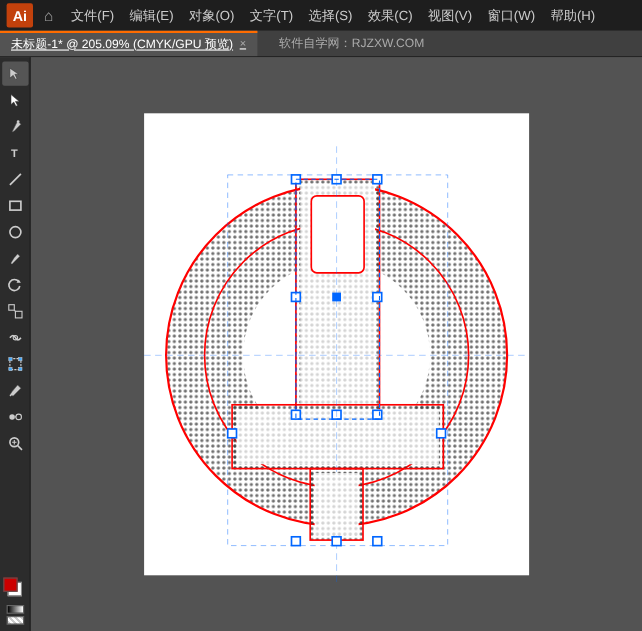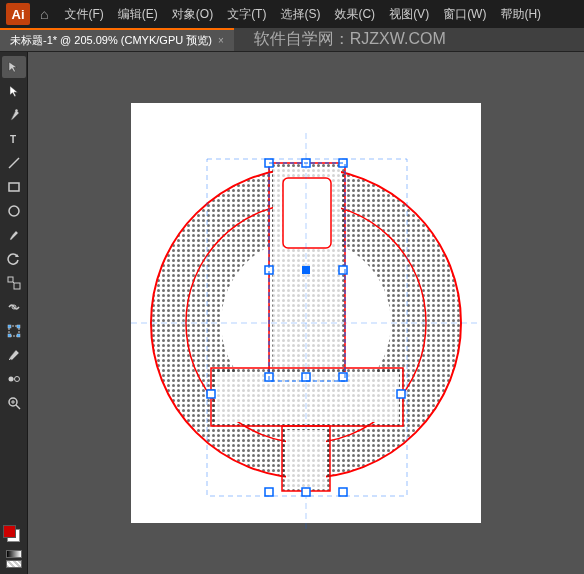--- a/index.html
+++ b/index.html
@@ -65,30 +65,31 @@
     .tab-active {
       background: #535353;
       color: #fff;
       padding: 0 10px;
       height: 100%;
       display: flex;
       align-items: center;
       font-size: 11px;
       gap: 6px;
       border-top: 2px solid #ff6c00;
+      text-decoration: underline;
     }
     .tab-close {
       color: #aaa;
       font-size: 10px;
       cursor: pointer;
     }
     #tab-right-label {
       margin-left: 12px;
       color: #aaa;
-      font-size: 16px;
+      font-size: 11px;
       padding: 0 8px;
     }
 
     
     #main {
       display: flex;
       height: calc(574px - 28px - 24px);
     }
 
     

